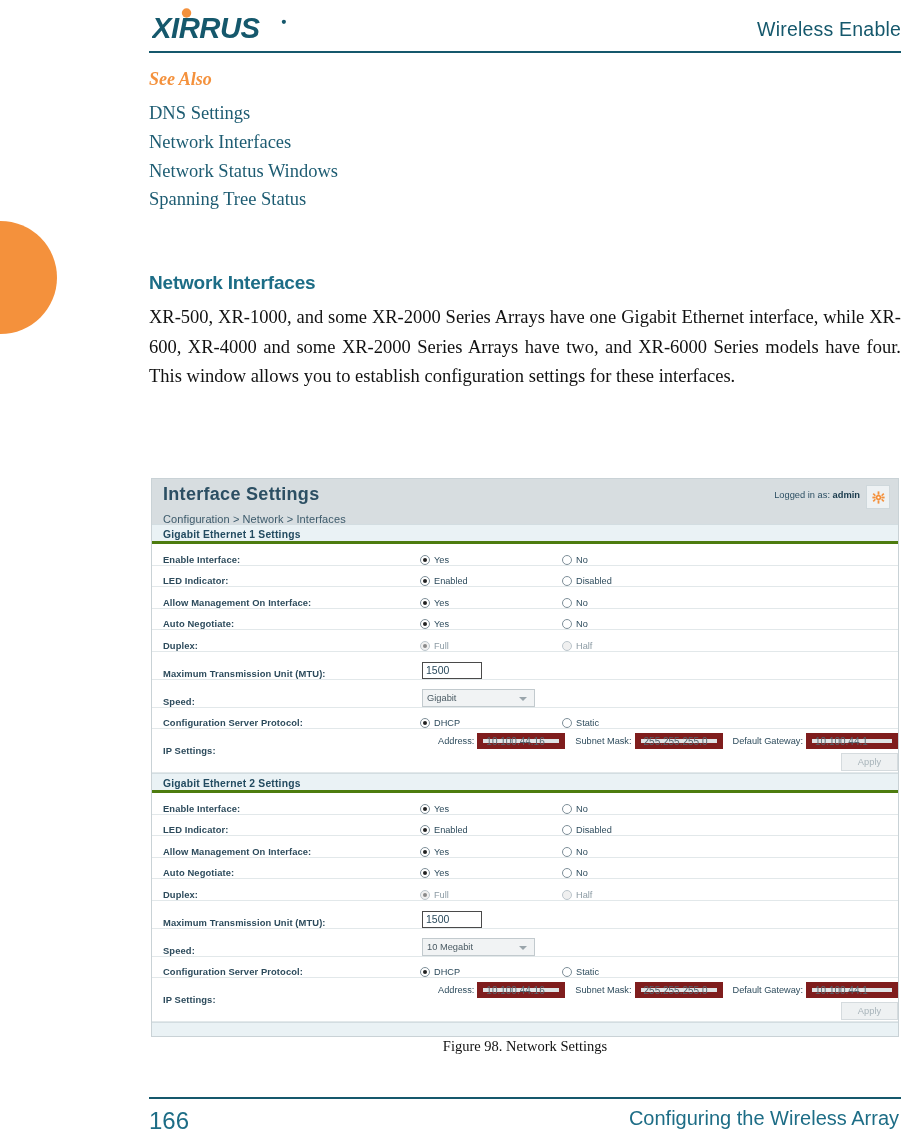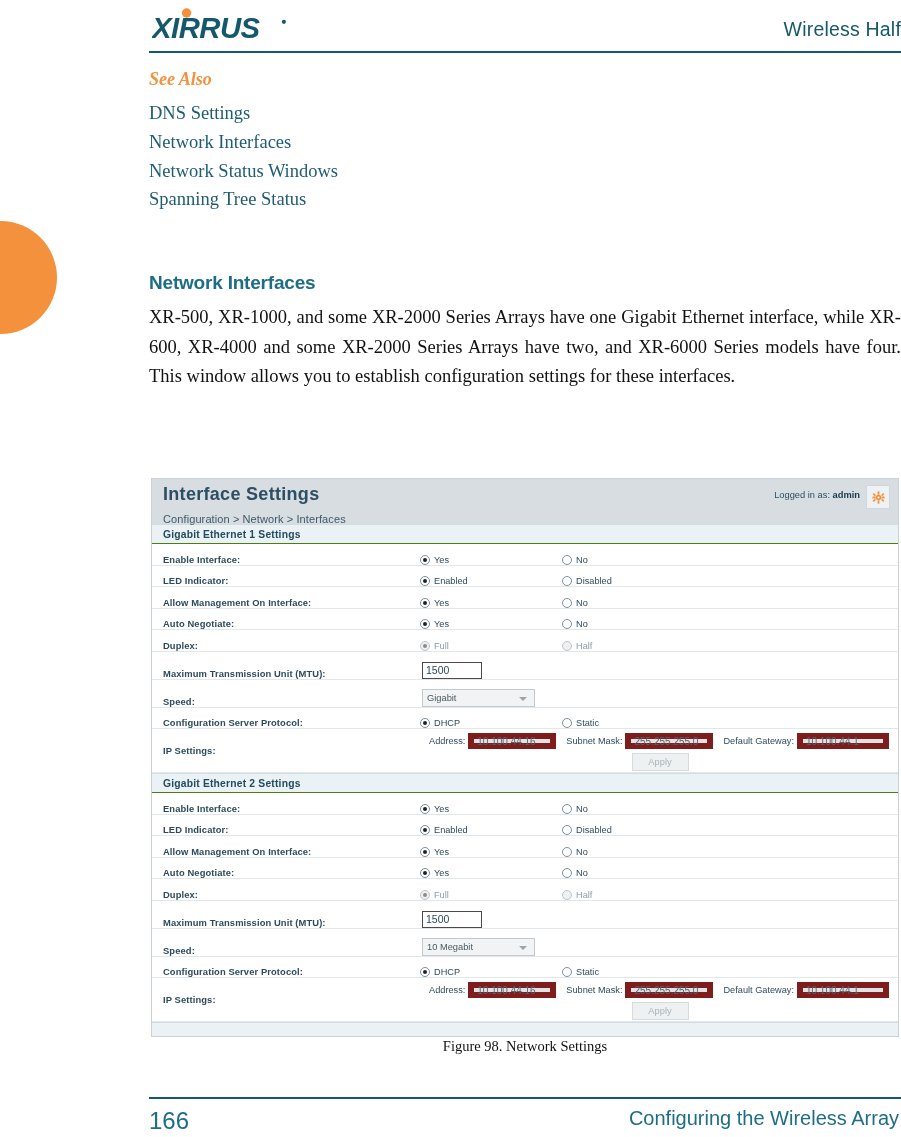--- a/index.html
+++ b/index.html
@@ -165,21 +165,21 @@
 
   .section-band {
     background: #eaf2f5;
     height: 20px;
     line-height: 20px;
     padding-left: 11px;
     font-size: 10.3px;
     font-weight: bold;
     color: #234b60;
     border-top: 1px solid #d3dde1;
-    border-bottom: 1px solid #4d7c0f;
+    border-bottom: 3px solid #4d7c0f;
     letter-spacing: 0.2px;
     box-sizing: border-box;
   }
 
   .srow {
     display: flex;
     align-items: flex-end;
     border-bottom: 1px solid #e2e8ea;
     min-height: 21.5px;
     box-sizing: border-box;
@@ -272,21 +272,21 @@
     top: 7px;
     width: 0; height: 0;
     border-left: 4px solid transparent;
     border-right: 4px solid transparent;
     border-top: 4px solid #9aa5ab;
   }
 
   
   .ip-row { min-height: 44px; align-items: stretch; }
   .ip-row .lbl { display: flex; align-items: center; }
-  .ip-row .ctl { flex-direction: column; align-items: center; justify-content: center; padding-top: 3px; }
+  .ip-row .ctl { flex-direction: column; align-items: flex-end; justify-content: center; padding-top: 3px; }
   .ip-line { display: flex; align-items: center; }
   .ip-lab {
     font-size: 9.2px;
     color: #2d4b5c;
     margin-right: 3px;
     white-space: nowrap;
   }
   .ip-field {
     height: 16px;
     border: 6px solid #7f1d1d;
@@ -365,21 +365,21 @@
 <body>
 
 <div id="left-tab"></div>
 
 <div id="page-header">
   <svg id="logo" viewBox="0 0 300 64" width="157" height="34">
     <circle cx="66" cy="9" r="9" fill="#f4913c"></circle>
     <text x="0" y="56" font-family="Liberation Sans, sans-serif" font-size="56" font-weight="bold" font-style="italic" fill="#15586c" letter-spacing="-1">XIRRUS</text>
     <circle cx="252" cy="26" r="4" fill="#15586c"></circle>
   </svg>
-  <div id="header-title">Wireless Half</div>
+  <div id="header-title">Wireless Enable</div>
 </div>
 <div id="header-rule"></div>
 
 <div id="see-also-heading">See Also</div>
 <div id="see-also-list">
   <a class="see-also-link" href="#">DNS Settings</a>
   <a class="see-also-link" href="#">Network Interfaces</a>
   <a class="see-also-link" href="#">Network Status Windows</a>
   <a class="see-also-link" href="#">Spanning Tree Status</a>
 </div>

